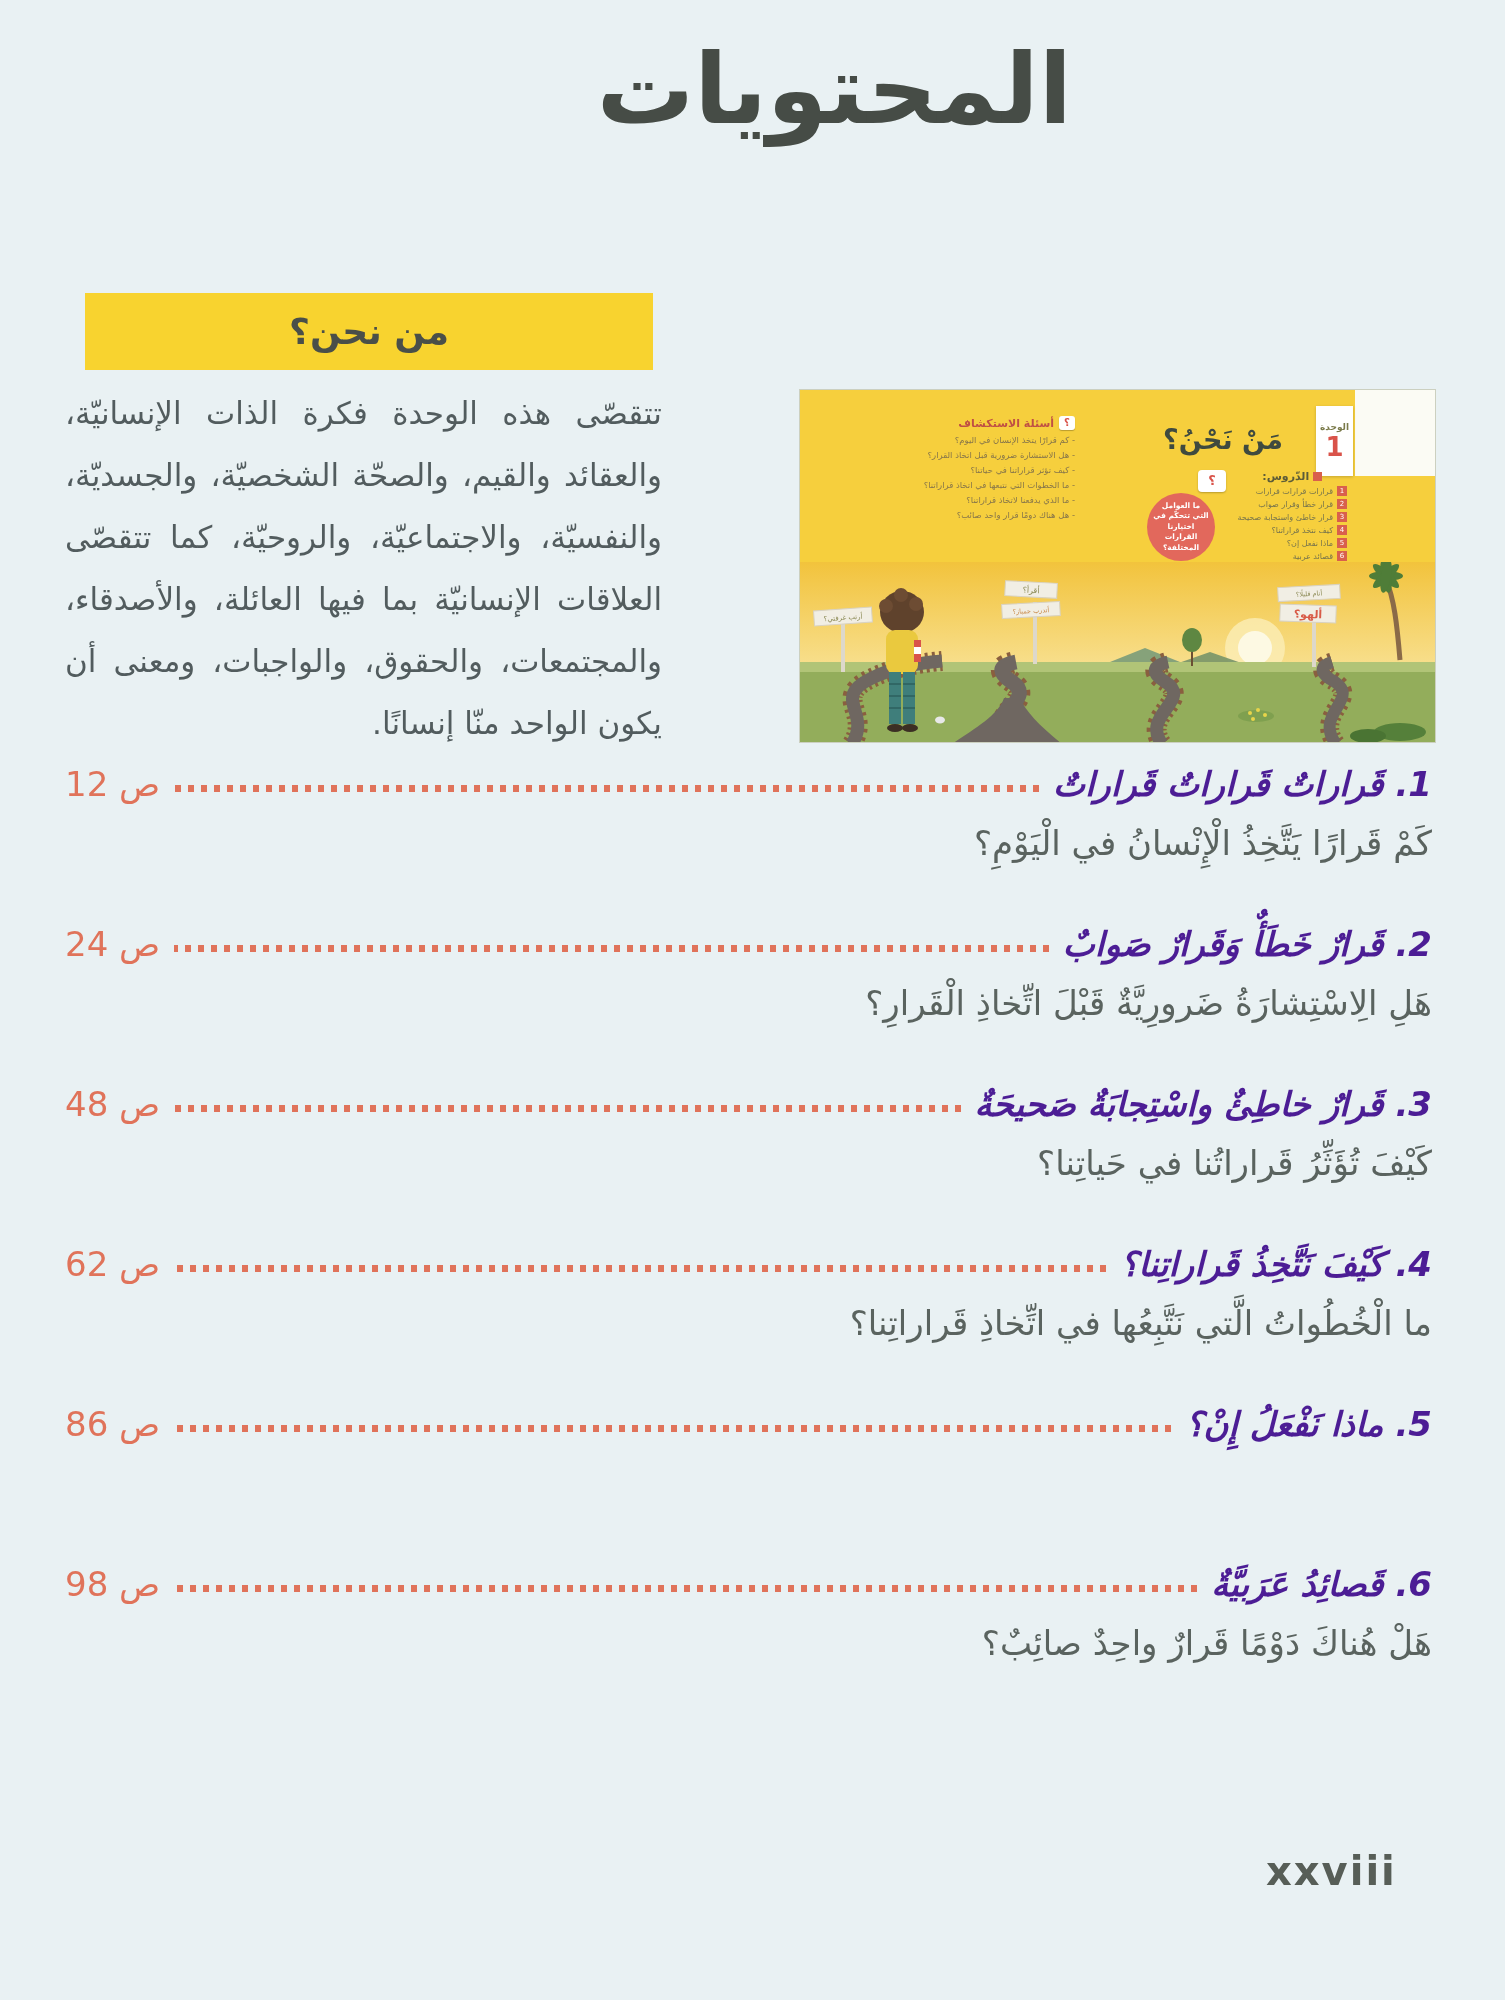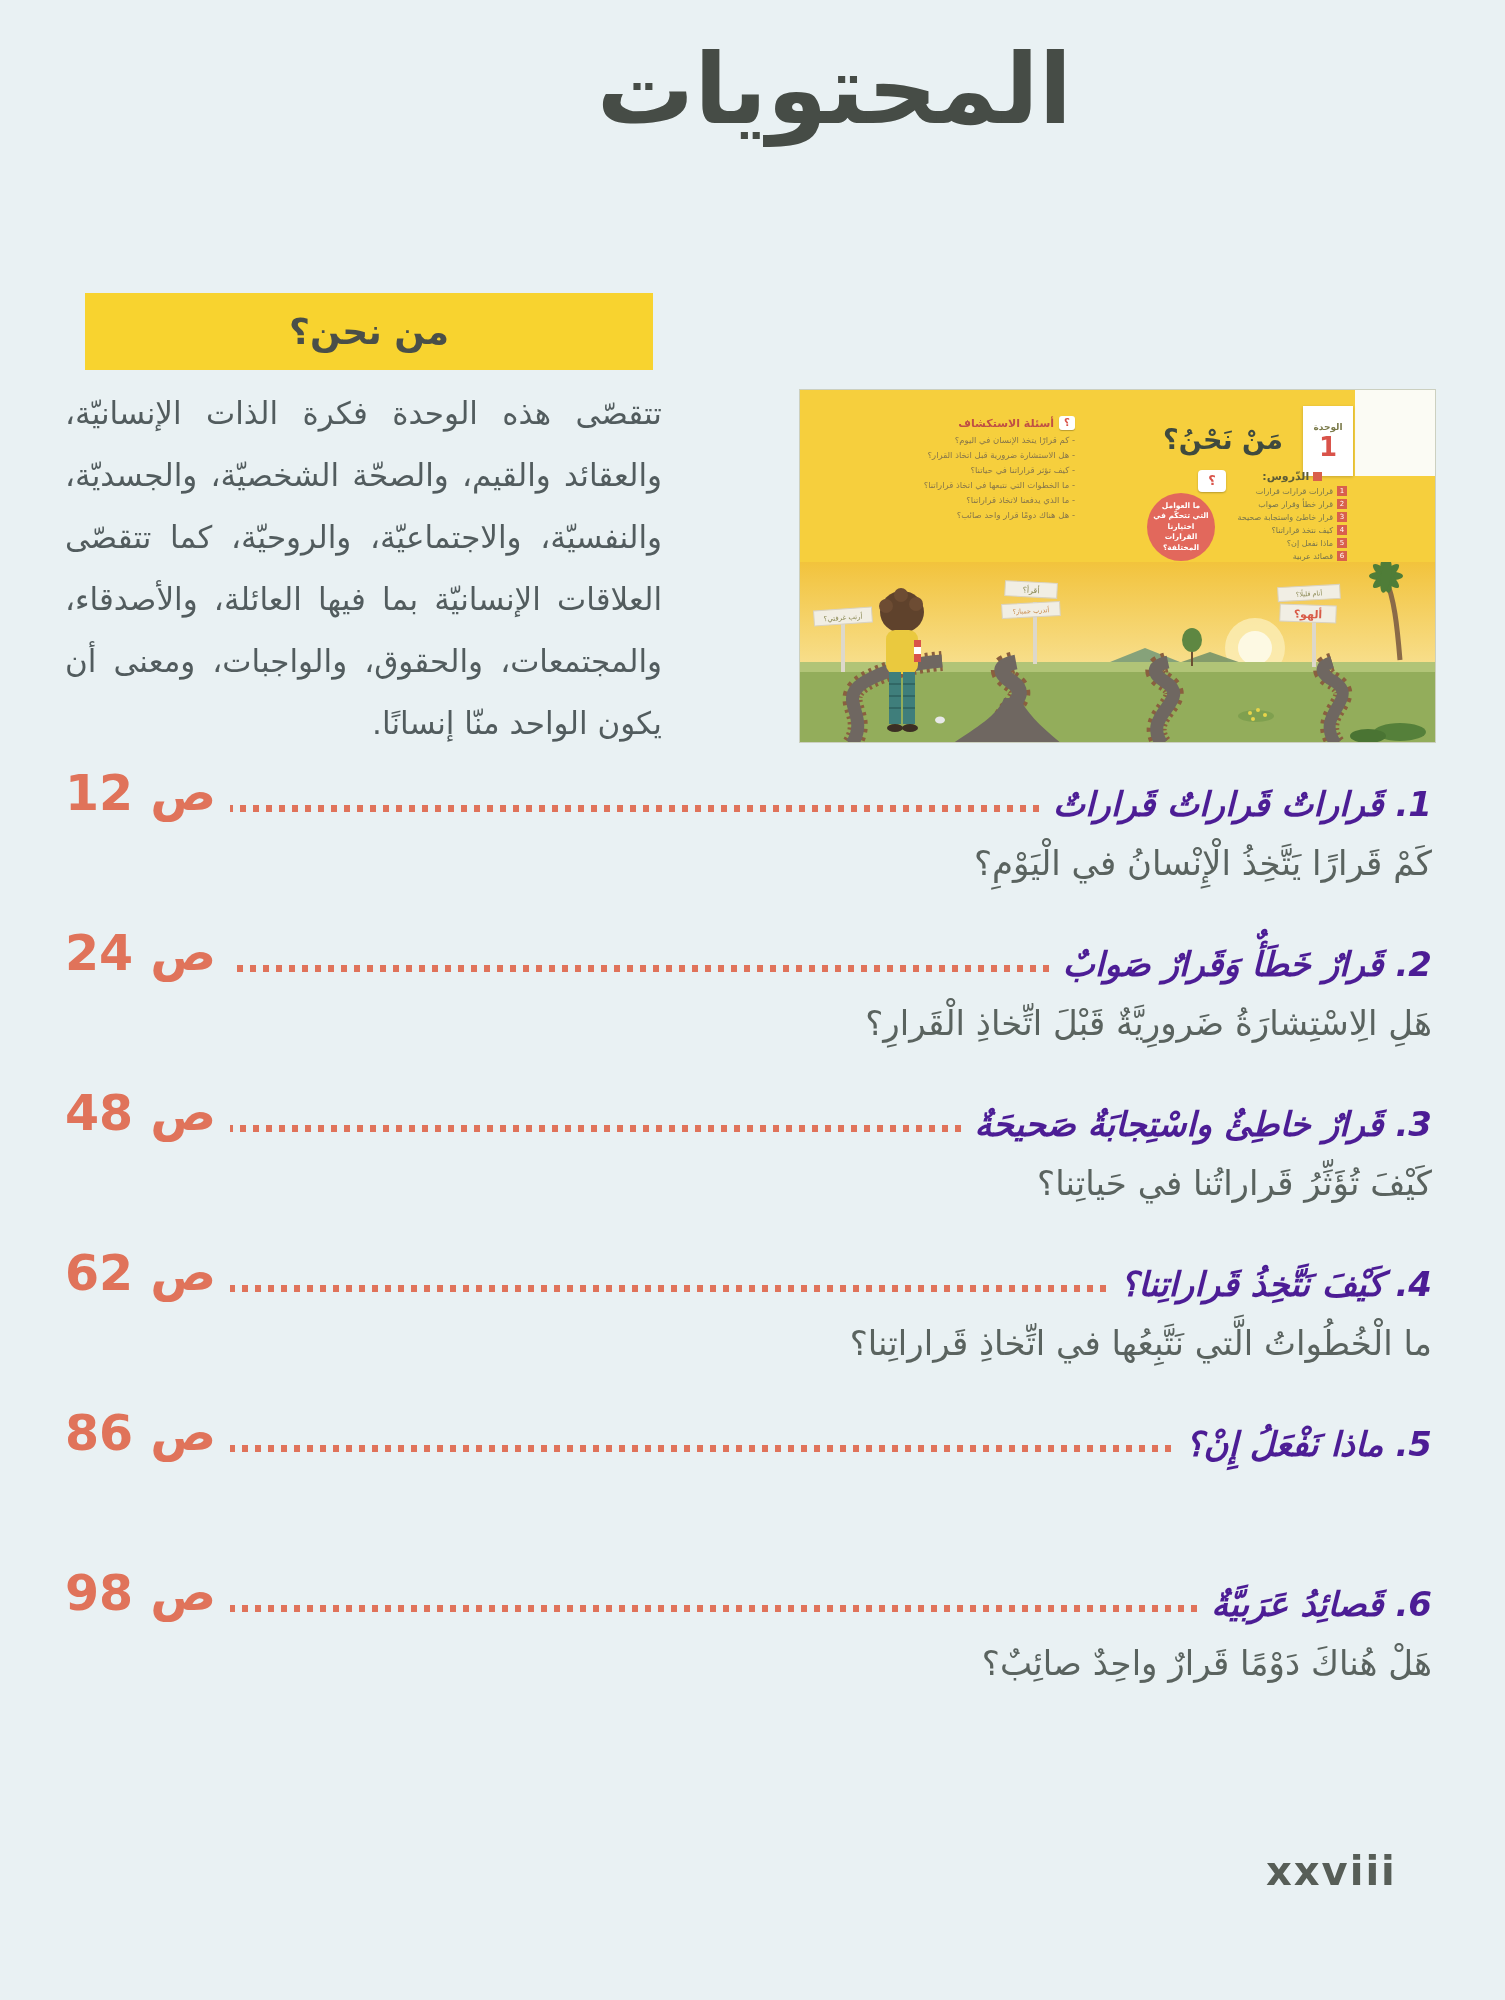--- a/index.html
+++ b/index.html
@@ -26,21 +26,21 @@
     position:absolute;top:382px;left:65px;width:597px;margin:0;
     font-size:31px;line-height:62px;color:#525c5e;text-align:justify;
   }
   
   .preview{
     position:absolute;top:390px;left:800px;width:635px;height:352px;
     background:#f6cf3d;box-shadow:0 0 0 1px rgba(120,110,40,.25);
   }
   .pv-margin{position:absolute;right:0;top:0;width:80px;height:86px;background:#fbfbf4;}
   .pv-badge{
-    position:absolute;right:82px;top:16px;width:50px;height:70px;background:#ffffff;
+    position:absolute;right:82px;top:16px;width:37px;height:70px;background:#ffffff;
     box-shadow:0 1px 3px rgba(0,0,0,.2);display:flex;flex-direction:column;
     align-items:center;justify-content:center;gap:2px;
   }
   .pv-badge-label{font-size:9px;color:#7a7a4a;font-weight:bold;}
   .pv-badge-num{font-size:26px;color:#d9534a;font-weight:bold;line-height:1;}
   .pv-title{
     position:absolute;right:152px;top:34px;font-size:27px;font-weight:bold;color:#3f4a3f;
   }
   .pv-lessons{position:absolute;right:88px;top:80px;text-align:right;}
   .pv-lessons-head{font-size:11px;font-weight:bold;color:#5c5c38;display:flex;align-items:center;justify-content:center;gap:4px;}
@@ -66,21 +66,21 @@
     color:#d9534a;font-size:13px;font-weight:bold;line-height:22px;text-align:center;
     box-shadow:0 1px 2px rgba(0,0,0,.25);
   }
   .pv-scene{position:absolute;left:0;bottom:0;width:635px;height:180px;display:block;}
   
   .toc-entry{position:absolute;right:73px;left:65px;}
   .entry-title-row{display:flex;align-items:flex-end;}
   .entry-title{font-size:34px;font-weight:bold;color:#4c1d95;white-space:nowrap;line-height:1.3;font-style:italic;}
   .leader{flex:1;height:7px;margin:0 14px 14px 14px;
     background:repeating-linear-gradient(to left,#e0735a 0 6px,transparent 6px 13px);}
-  .entry-page{font-size:49px;font-weight:bold;color:#e0735a;white-space:nowrap;line-height:1.3;}
+  .entry-page{font-size:34px;font-weight:normal;color:#e0735a;white-space:nowrap;line-height:1.3;}
   .entry-question{margin-top:12px;font-size:34px;color:#5a635f;text-align:right;line-height:1.5;}
   
   .footer-num{
     position:absolute;top:1848px;left:1266px;font-size:40px;font-weight:bold;
     color:#575e57;letter-spacing:2px;direction:ltr;
   }
 </style>
 </head>
 <body>
 

